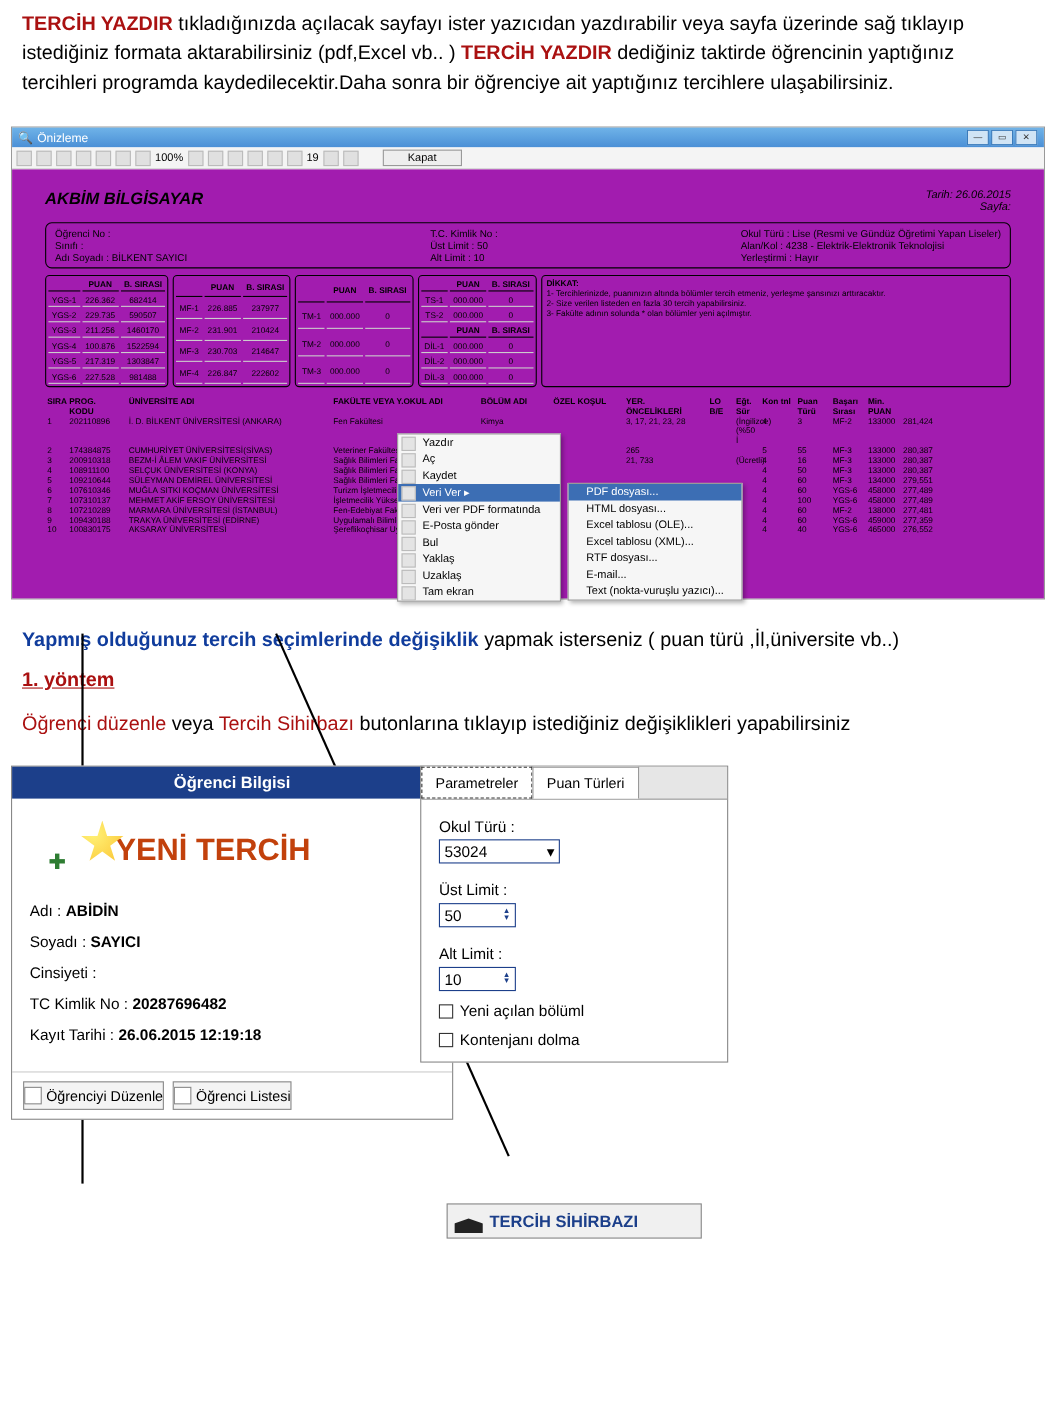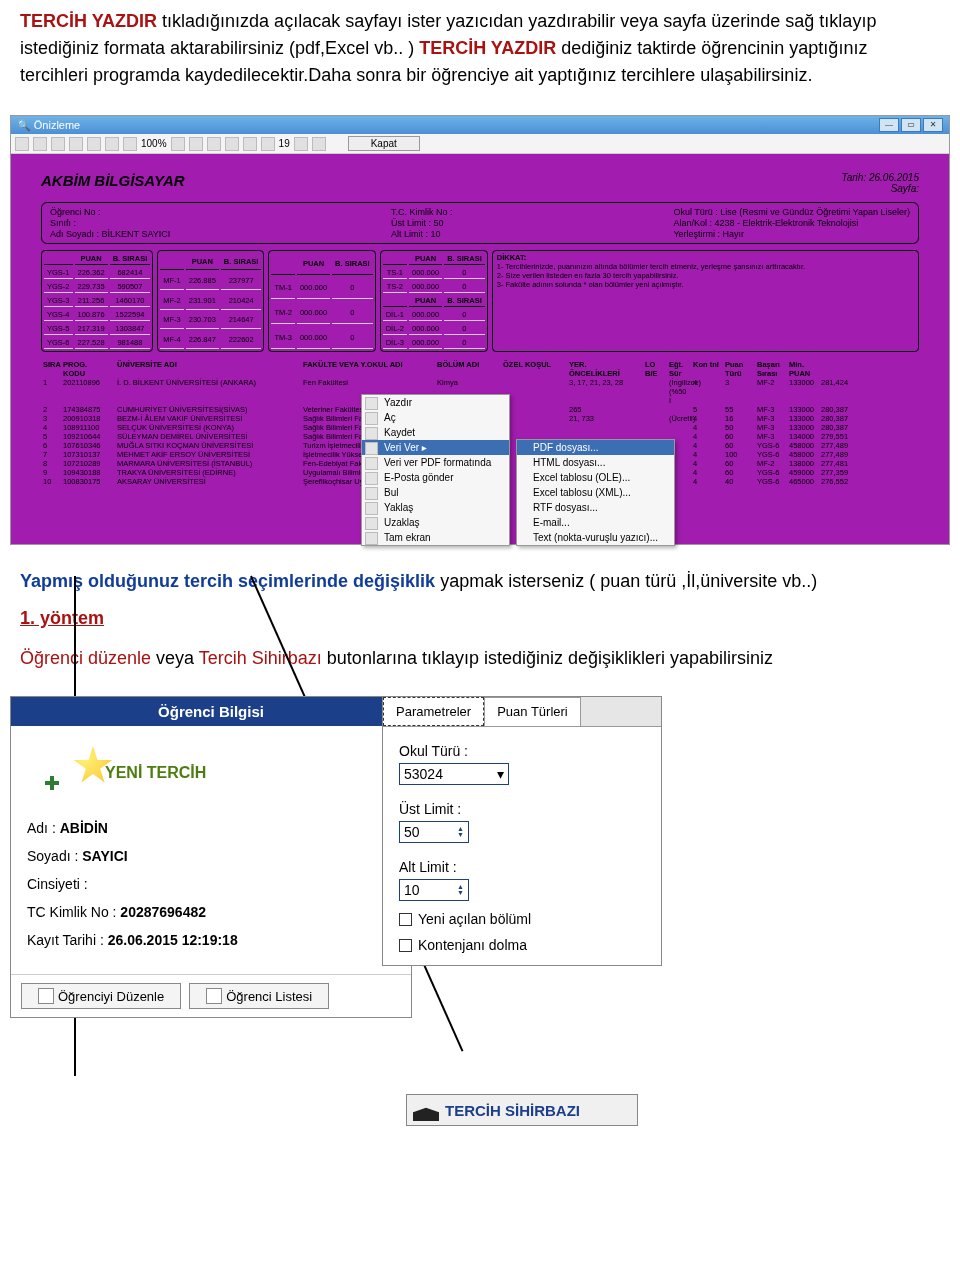--- a/index.html
+++ b/index.html
@@ -42,25 +42,25 @@
   .shots2 { position:relative; margin:16px 10px; height:430px;}
   .panelA { position:absolute; left:0; top:0; width:402px; border:1px solid #888; background:#fff;}
   .panelA-hd { background:#1c3f8a; color:#fff; text-align:center; font-weight:bold; font-size:15px; padding:6px 0;}
   .panelA-body { padding:14px 16px; font-size:14px;}
   .yenit { display:flex; align-items:center; gap:10px; margin:6px 0 20px 46px;}
   .staricon { width:40px; height:40px; background:radial-gradient(circle at 30% 30%,#fff176,#fbc02d); clip-path: polygon(50% 0,61% 35%,98% 35%,68% 57%,79% 91%,50% 70%,21% 91%,32% 57%,2% 35%,39% 35%);}
   .plus { position:relative; left:-28px; top:-10px; width:14px; height:14px;}
   .plus:before,.plus:after{content:"";position:absolute;background:#2e7d32;}
   .plus:before{left:5px;top:0;width:4px;height:14px;}
   .plus:after{left:0;top:5px;width:14px;height:4px;}
-  .yenit-text{ color:#4d7c0f; font-weight:bold; font-size:16px; margin-left:-18px;}
+  .yenit-text{ color:#c2410c; font-weight:bold; font-size:28px; margin-left:-18px;}
   .infoLine{ margin:12px 0; font-size:14px;}
   .infoLine b{ font-weight:bold;}
   .panelA-btns{ display:flex; gap:8px; padding:8px 10px; border-top:1px solid #ccc;}
-  .pbtn{ display:flex; align-items:center; gap:4px; border:1px solid #888; background:#f4f4f4; padding:4px 16px; font-size:13px;}
+  .pbtn{ display:flex; align-items:center; gap:4px; border:1px solid #888; background:#f4f4f4; padding:4px 0; font-size:13px;}
   .pbtn .pic{ width:16px; height:16px; background:#fff; border:1px solid #888;}
   .panelB{ position:absolute; left:372px; top:0; width:280px; border:1px solid #888; background:#fff; padding-bottom:12px;}
   .tabsB{ display:flex; background:#e6e6e6; border-bottom:1px solid #999;}
   .tabB{ padding:6px 12px; font-size:13px; border:1px solid #999; border-bottom:none; background:#fff;}
   .tabB.first{ border:1px dashed #333; background:#fff;}
   .fieldB{ margin:16px 16px 4px; font-size:14px;}
   .inputB{ margin:2px 16px; }
   .selectB{ border:1px solid #1c3f8a; padding:2px 4px; font-size:14px; width:110px; display:inline-flex; justify-content:space-between;}
   .spinB{ border:1px solid #1c3f8a; padding:2px 4px; font-size:14px; width:70px; display:inline-flex; justify-content:space-between; align-items:center;}
   .spinarrows{ display:flex; flex-direction:column; font-size:7px; line-height:6px; color:#1c3f8a;}

